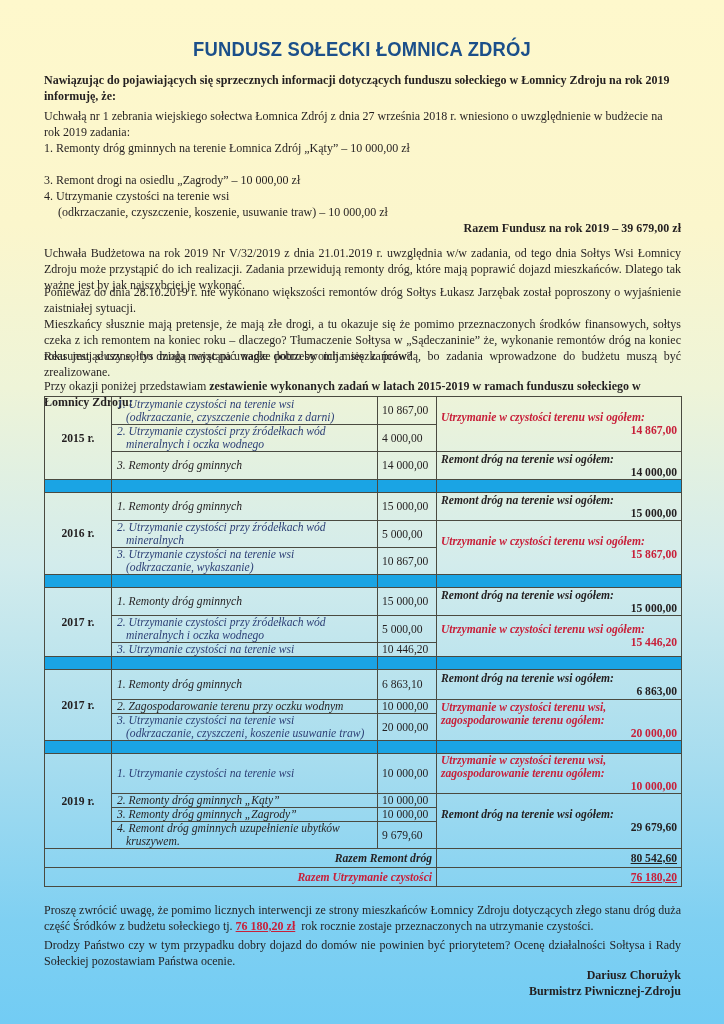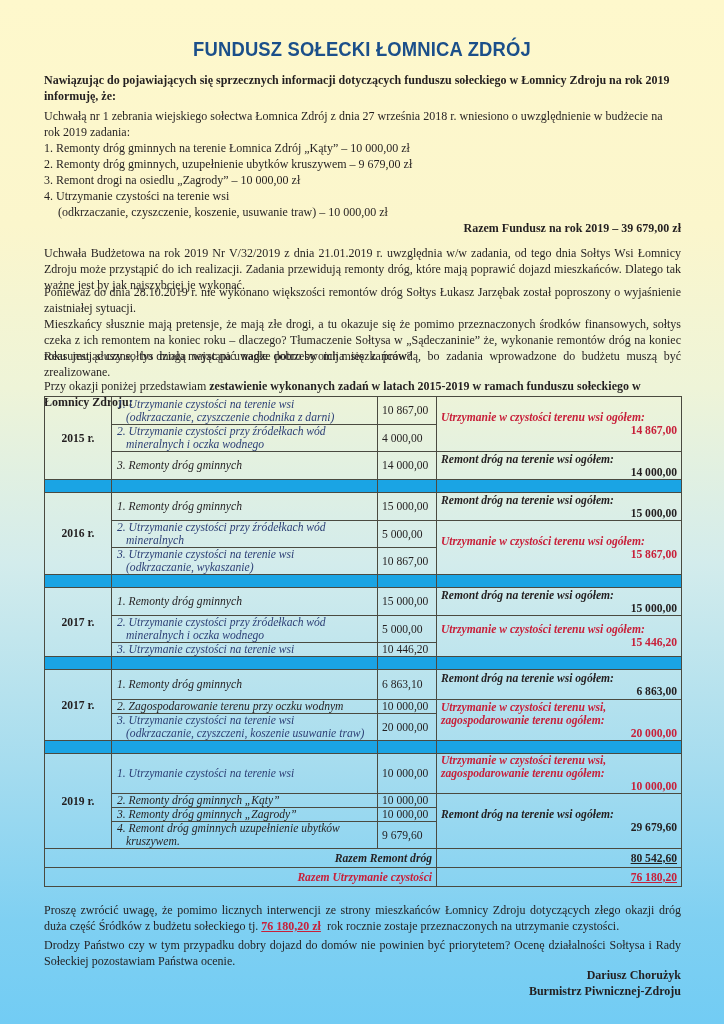--- a/index.html
+++ b/index.html
@@ -48,21 +48,20 @@
 </head>
 <body>
 
 <div class="page">
   <div class="title">FUNDUSZ SOŁECKI ŁOMNICA ZDRÓJ</div>
 
   <div class="txt bold" style="top:72px;">Nawiązując do pojawiających się sprzecznych informacji dotyczących funduszu sołeckiego w Łomnicy Zdroju na rok 2019 informuję, że:</div>
 
   <div class="txt" style="top:108px;">Uchwałą nr 1 zebrania wiejskiego sołectwa Łomnica Zdrój z dnia 27 września 2018 r. wniesiono o uwzględnienie w budżecie na rok 2019 zadania:</div>
   <div class="txt" style="top:140px;">1. Remonty dróg gminnych na terenie Łomnica Zdrój „Kąty” – 10 000,00 zł</div>
-  <div class="txt" style="top:156px;">2. Remonty dróg gminnych, uzupełnienie ubytków kruszywem – 9 679,00 zł</div>
   <div class="txt" style="top:172px;">3. Remont drogi na osiedlu „Zagrody” – 10 000,00 zł</div>
   <div class="txt" style="top:188px;">4. Utrzymanie czystości na terenie wsi</div>
   <div class="txt" style="top:204px; left:58px; width:620px;">(odkrzaczanie, czyszczenie, koszenie, usuwanie traw) – 10 000,00 zł</div>
   <div class="txt bold right" style="top:220px;">Razem Fundusz na rok 2019 – 39 679,00 zł</div>
 
   <div class="txt just" style="top:245px;">Uchwała Budżetowa na rok 2019 Nr V/32/2019 z dnia 21.01.2019 r. uwzględnia w/w zadania, od tego dnia Sołtys Wsi Łomnicy Zdroju może przystąpić do ich realizacji. Zadania przewidują remonty dróg, które mają poprawić dojazd mieszkańców. Dlatego tak ważne jest by jak najszybciej je wykonać.</div>
   <div class="txt just" style="top:284px;">Ponieważ do dnia 28.10.2019 r. nie wykonano większości remontów dróg Sołtys Łukasz Jarzębak został poproszony o wyjaśnienie zaistniałej sytuacji.</div>
   <div class="txt just" style="top:316px;">Mieszkańcy słusznie mają pretensje, że mają złe drogi, a tu okazuje się że pomimo przeznaczonych środków finansowych, sołtys czeka z ich remontem na koniec roku – dlaczego? Tłumaczenie Sołtysa w „Sądeczaninie” że, wykonanie remontów dróg na koniec roku jest słuszne, bo mogą wystąpić nagłe potrzeby mija się z prawdą, bo zadania wprowadzone do budżetu muszą być zrealizowane.</div>
   <div class="txt" style="top:348px;">Reasumując czy sołtys działa mając na uwadze dobro swoich mieszkańców?</div>
   <div class="txt" style="top:378px;"><span>Przy okazji poniżej przedstawiam </span><span class="bold">zestawienie wykonanych zadań w latach 2015-2019 w ramach funduszu sołeckiego w Łomnicy Zdroju:</span></div>
@@ -218,17 +217,17 @@
         <td colspan="3" class="tlbl">Razem Remont dróg</td>
         <td class="tval">80 542,60</td>
       </tr>
       <tr class="tot">
         <td colspan="3" class="tlbl red">Razem Utrzymanie czystości</td>
         <td class="tval red">76 180,20</td>
       </tr>
     </tbody>
   </table>
 
-  <div class="txt just" style="top:902px;"><span>Proszę zwrócić uwagę, że pomimo licznych interwencji ze strony mieszkańców Łomnicy Zdroju dotyczących złego okazji dróg duża część Śródków z budżetu sołeckiego tj. </span><span class="ul-red">76 180,20 zł</span><span style="white-space:pre;">  rok rocznie zostaje przeznaczonych na utrzymanie czystości.</span></div>
+  <div class="txt just" style="top:902px;"><span>Proszę zwrócić uwagę, że pomimo licznych interwencji ze strony mieszkańców Łomnicy Zdroju dotyczących złego stanu dróg duża część Śródków z budżetu sołeckiego tj. </span><span class="ul-red">76 180,20 zł</span><span style="white-space:pre;">  rok rocznie zostaje przeznaczonych na utrzymanie czystości.</span></div>
   <div class="txt just" style="top:937px;">Drodzy Państwo czy w tym przypadku dobry dojazd do domów nie powinien być priorytetem? Ocenę działalności Sołtysa i Rady Sołeckiej pozostawiam Państwa ocenie.</div>
   <div class="txt bold right" style="top:967px;">Dariusz Chorużyk</div>
   <div class="txt bold right" style="top:983px;">Burmistrz Piwnicznej-Zdroju</div>
 </div>
 
 </body></html>

